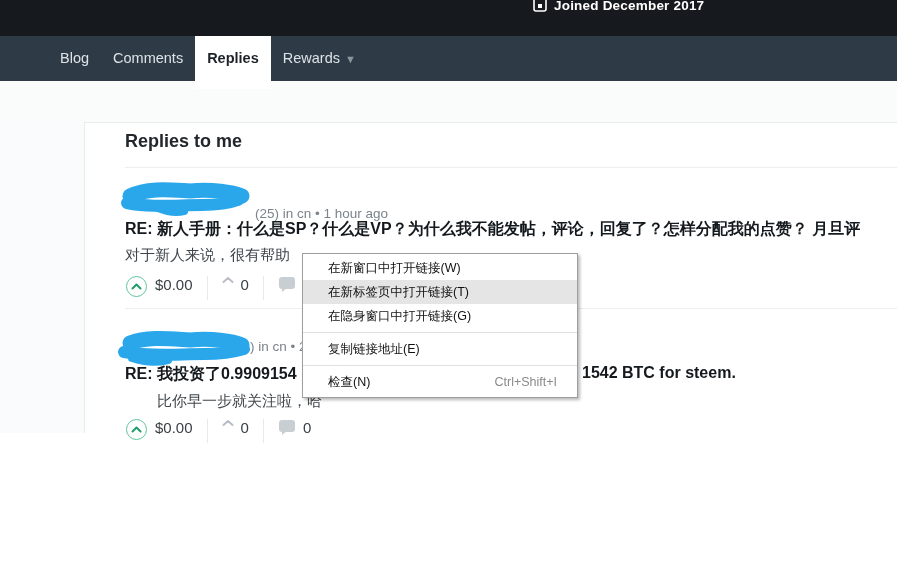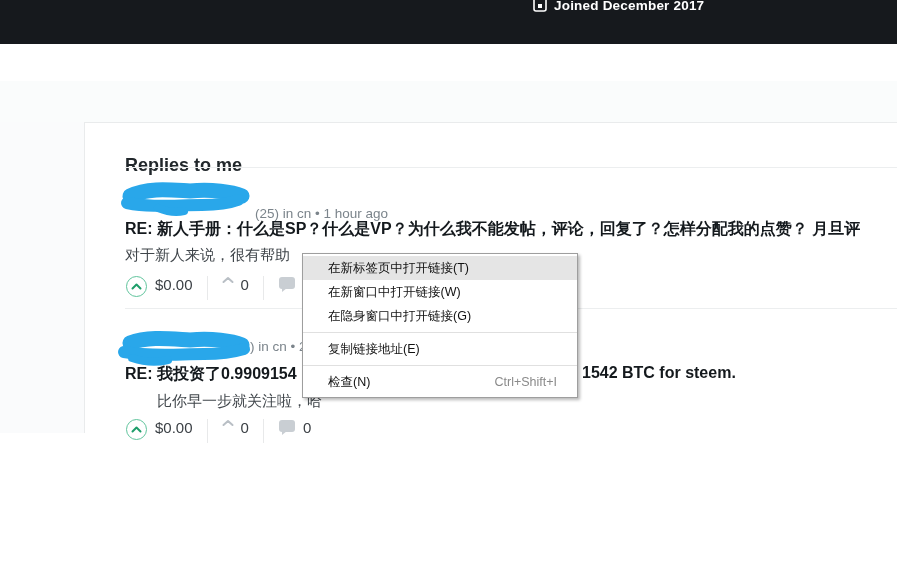--- a/index.html
+++ b/index.html
@@ -17,21 +17,21 @@
   .navbar{position:absolute;left:0;top:36px;width:897px;height:45px;background:#2e3b47;display:flex;align-items:stretch;padding-left:48px;z-index:3;}
   .tab{color:#dde2e6;font-size:14.5px;line-height:45px;padding:0 12px;cursor:pointer;white-space:nowrap;}
   .tab.active{background:#ffffff;color:#1c2227;font-weight:700;height:53px;line-height:45px;}
   .caret{color:#8d969e;font-size:11px;margin-left:5px;}
   
   .strip{position:absolute;left:0;top:81px;width:897px;height:41px;background:#fafcfc;}
   .card-top-border{position:absolute;left:84px;top:122px;width:813px;height:1px;background:#e9ebec;}
   .card-left-border{position:absolute;left:84px;top:122px;width:1px;height:311px;background:#e9ebec;}
   .left-gutter{position:absolute;left:0;top:122px;width:84px;height:311px;background:#fafbfc;}
   
-  .page-title{position:absolute;left:125px;top:131px;font-size:18px;font-weight:700;color:#21272b;margin-top:24px;}
+  .page-title{position:absolute;left:125px;top:131px;font-size:18px;font-weight:700;color:#21272b;}
   .h-divider{position:absolute;height:1px;background:#eceeef;}
   .hd1{left:125px;top:167px;width:772px;}
   .hd2{left:125px;top:308px;width:772px;}
   .meta{position:absolute;font-size:13.5px;color:#7b848b;white-space:nowrap;}
   .item-title{position:absolute;font-size:16px;font-weight:700;color:#14191d;white-space:nowrap;}
   .item-body{position:absolute;font-size:15px;color:#40464b;white-space:nowrap;}
   .footer{position:absolute;display:flex;align-items:flex-start;}
   .vote-circle{width:21px;height:21px;border:1.5px solid #5fc49c;border-radius:50%;display:flex;align-items:center;justify-content:center;cursor:pointer;background:#fff;}
   .payout{font-size:15px;color:#3b4045;margin-left:8px;cursor:pointer;}
   .v-div{width:1px;height:24px;background:#e8e9ea;margin:0 14px;}
@@ -60,20 +60,28 @@
       <span class="cal-icon">
         <svg width="14" height="15" viewBox="0 0 14 15">
             <rect x="1" y="1" width="12" height="13" rx="2" fill="none" stroke="#ffffff" stroke-width="1.6"></rect>
             <rect x="5" y="7" width="4" height="4" fill="#ffffff"></rect>
           </svg>
       </span>
       <span class="joined-text">Joined December 2017</span>
     </div>
   </div>
 
+  <div class="navbar">
+    <div class="tab">Blog</div>
+    <div class="tab">Comments</div>
+    <div class="tab active">Replies</div>
+    <div class="tab">
+      <span>Rewards</span><span class="caret">▼</span>
+    </div>
+  </div>
 
   <div class="strip"></div>
   <div class="left-gutter"></div>
   <div class="card-top-border"></div>
   <div class="card-left-border"></div>
 
   <div class="page-title">Replies to me</div>
   <div class="h-divider hd1"></div>
 
   <svg class="scribble" style="left:114px;top:181px;" width="142" height="36" viewBox="0 0 142 36">
@@ -140,25 +148,25 @@
     <span class="icon-inline">
       <svg width="18" height="17" viewBox="0 0 18 17">
           <rect x="1" y="1" width="16" height="12" rx="3" fill="#c9ced3"></rect>
           <path d="M4 12 L4 16 L9 12 Z" fill="#c9ced3"></path>
         </svg>
     </span>
     <span class="count">0</span>
   </div>
 
   <div class="ctx-menu">
+    <div class="ctx-row">
+        <span>在新窗口中打开链接(W)</span>
+      </div>
     <div class="ctx-row hl">
         <span>在新标签页中打开链接(T)</span>
-      </div>
-    <div class="ctx-row">
-        <span>在新窗口中打开链接(W)</span>
       </div>
     <div class="ctx-row">
         <span>在隐身窗口中打开链接(G)</span>
       </div>
     <div class="ctx-sep"></div>
     <div class="ctx-row">
         <span>复制链接地址(E)</span>
       </div>
     <div class="ctx-sep"></div>
     <div class="ctx-row">

